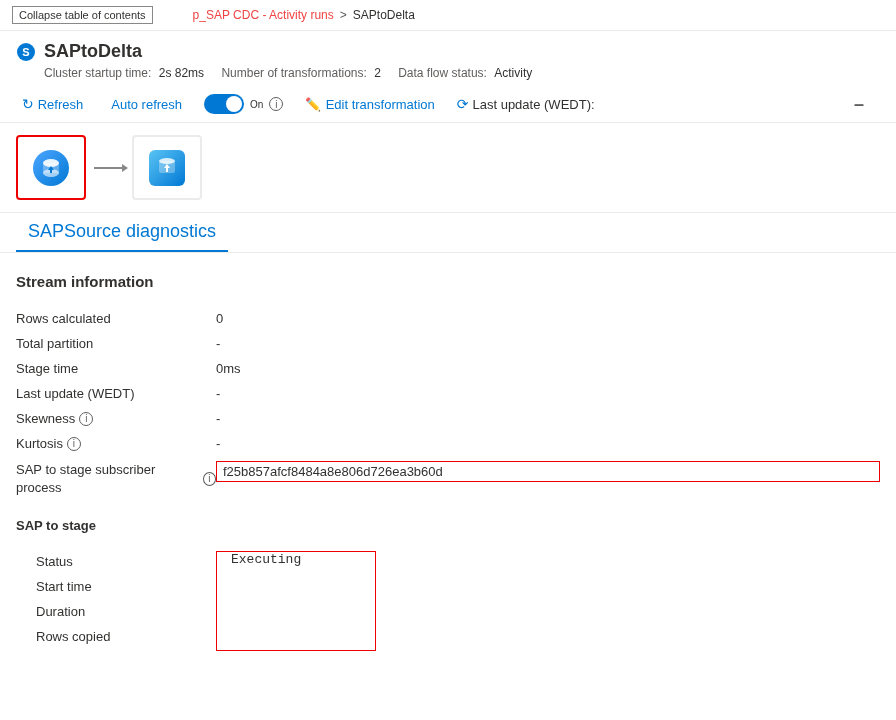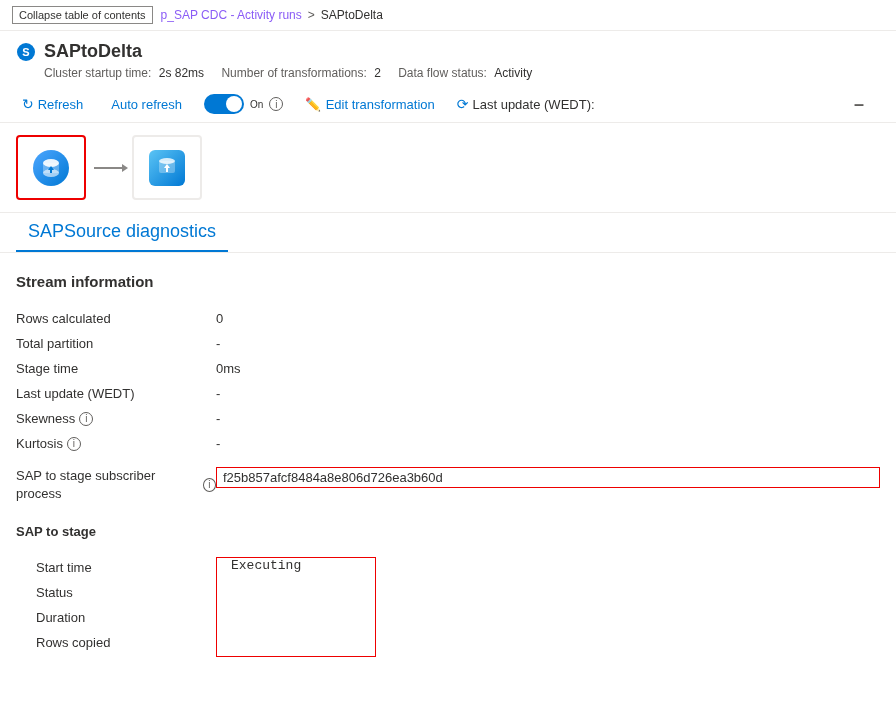--- a/index.html
+++ b/index.html
@@ -7,21 +7,21 @@
     
     
     .breadcrumb-bar {
       display: flex; align-items: center; padding: 6px 12px;
       background: #fff; border-bottom: 1px solid #edebe9; font-size: 12px; color: #605e5c;
     }
     .breadcrumb-bar .collapse-btn {
       background: #fff; border: 1px solid #8a8886; border-radius: 0;
       padding: 2px 6px; font-size: 11px; cursor: pointer; margin-right: 8px; color: #323130;
     }
-    .breadcrumb-bar .link { color: #8b5cf6; cursor: pointer; }
+    .breadcrumb-bar .link { color: #ef4444; cursor: pointer; margin-left: 32px; }
     .breadcrumb-bar .sep { margin: 0 6px; color: #605e5c; }
     .breadcrumb-bar .current { color: #323130; font-weight: 500; }
 
     
     .page-header {
       padding: 10px 16px 6px;
     }
     .page-title-row {
       display: flex; align-items: center; margin-bottom: 4px;
     }
@@ -286,40 +286,40 @@
     </div>
 
     <div class="info-row">
       <div class="info-key">
         <span>Kurtosis</span>
         <span class="info-icon">i</span>
       </div>
       <div class="info-val">-</div>
     </div>
 
-    <div class="info-row" style="align-items:flex-start; margin-top:6px;">
+    <div class="info-row" style="align-items:flex-start; ">
       <div class="info-key" style="line-height:1.4;">
         <span>SAP to stage subscriber process</span>
         <span class="info-icon" style="margin-left:4px;">i</span>
       </div>
       <div class="info-val highlighted">f25b857afcf8484a8e806d726ea3b60d</div>
     </div>
 
   </div>
 
   <div style="margin-top: 16px;">
     <div class="subsection-title">SAP to stage</div>
 
     <div style="display:flex; gap: 0;">
       <div style="width:200px;">
         <div class="info-row indent">
-          <div class="info-key">Start time</div>
+          <div class="info-key">Status</div>
         </div>
         <div class="info-row indent">
-          <div class="info-key">Status</div>
+          <div class="info-key">Start time</div>
         </div>
         <div class="info-row indent">
           <div class="info-key">Duration</div>
         </div>
         <div class="info-row indent">
           <div class="info-key">Rows copied</div>
         </div>
       </div>
       <div class="status-box">
         <div>Executing</div>

